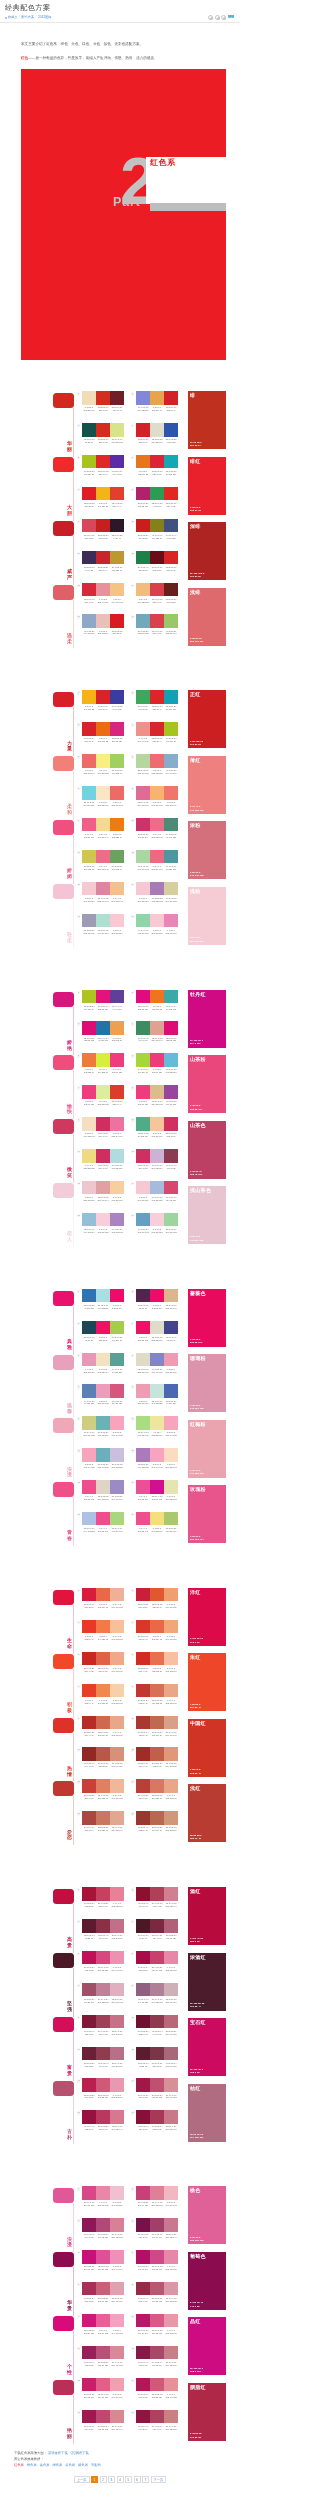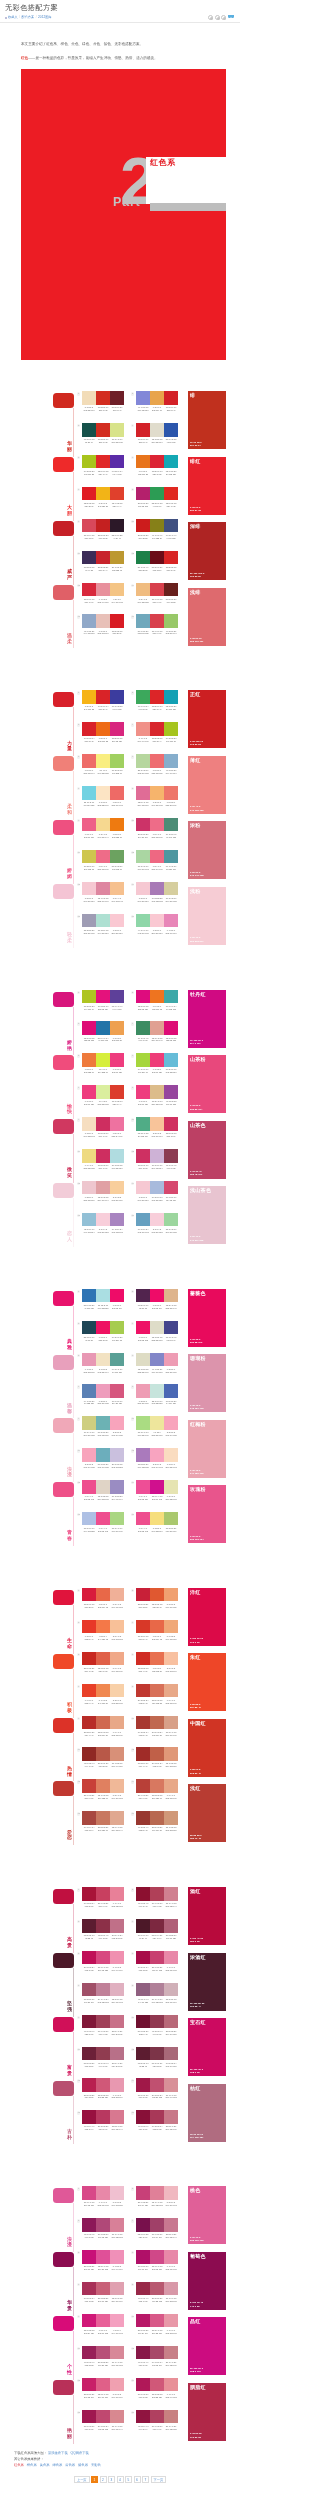--- a/index.html
+++ b/index.html
@@ -61,21 +61,21 @@
 .pager a{display:inline-block;min-width:7px;height:7px;line-height:7px;padding:0 1.5px;font-size:3.2px;text-align:center;border:.5px solid #dcdcdc;color:#4a86c8;text-decoration:none;background:#fff;box-sizing:border-box;}
 .pager a.on{background:#f08010;border-color:#f08010;color:#fff;}
 .pager a.txt{padding:0 2px;}
 
 </style>
 </head>
 <body>
 
 <div class="page">
 <div class="hdr">
- <div class="hdr-title">无彩色搭配方案</div>
+ <div class="hdr-title">经典配色方案</div>
  <div class="hdr-row">
   <div class="crumbs">
    <span class="dot"></span>
    <a href="#">收藏夹</a>
    <span class="sep">/</span>
    <a href="#">配色方案</a>
    <span class="sep">/</span>
    <a href="#">2012图库</a>
   </div>
   <div class="hdr-icons">

